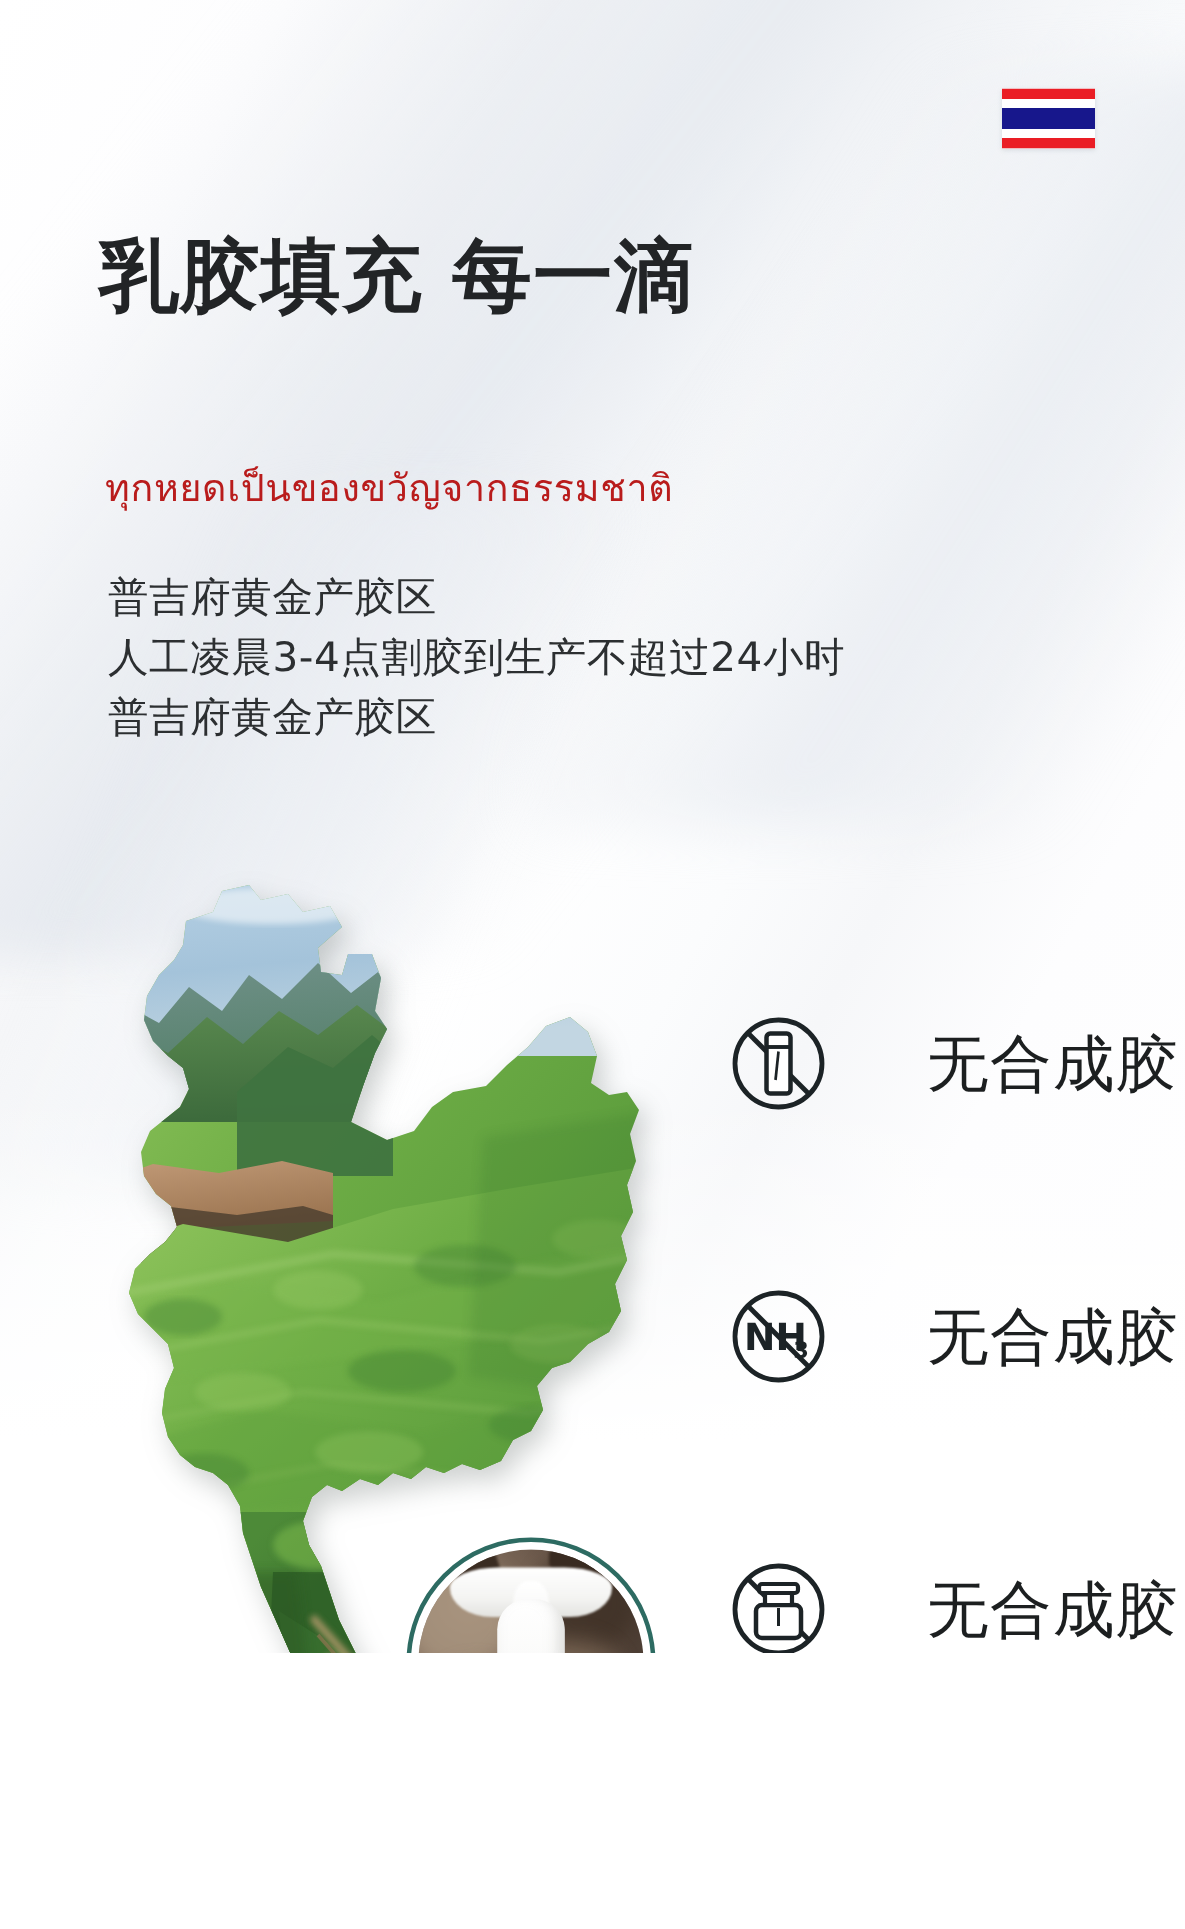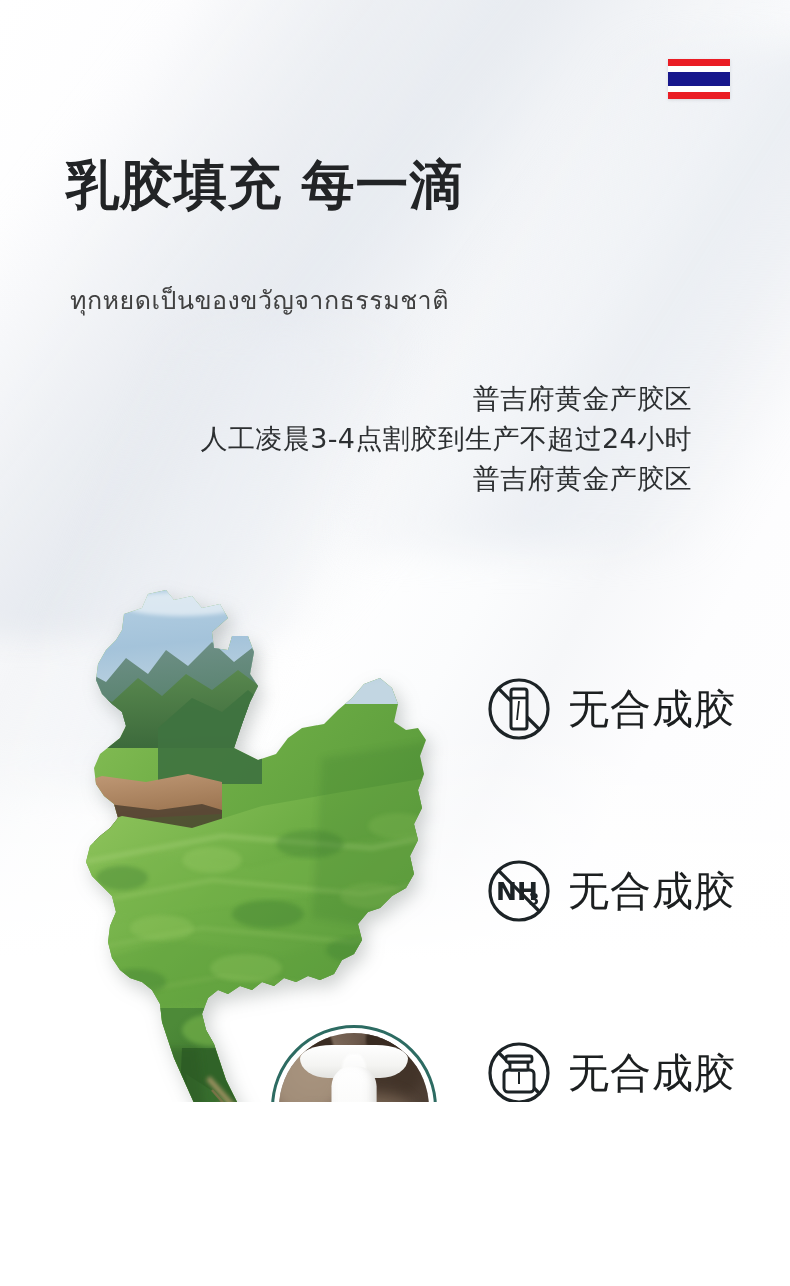--- a/index.html
+++ b/index.html
@@ -99,36 +99,35 @@
     font-size: 53px;
     line-height: 66px;
     font-weight: bold;
     color: #222426;
     letter-spacing: 1px;
     white-space: nowrap;
   }
   .subtitle-thai {
     position: absolute;
     left: 70px;
-    top: 284px;
+    top: 309px;
     font-size: 25px;
     line-height: 34px;
-    color: #404040;
+    color: #b91c1c;
     letter-spacing: 0.5px;
     font-weight: normal;
     white-space: nowrap;
   }
 
   
   .body-copy {
     position: absolute;
     left: 72px;
     top: 379px;
     width: 620px;
-    text-align: right;
   }
   .body-line {
     font-size: 27px;
     line-height: 40px;
     color: #2c2f31;
     letter-spacing: 0.4px;
     white-space: nowrap;
     font-weight: normal;
   }
 
@@ -240,20 +239,21 @@
     left: 486px;
     top: 666px;
     width: 300px;
   }
   .feature-row {
     position: relative;
     display: flex;
     align-items: center;
     height: 86px;
     margin-bottom: 96px;
+    justify-content: space-between;
   }
   .feature-icon {
     width: 66px;
     height: 66px;
     flex: 0 0 66px;
   }
   .feature-icon svg { display: block; width: 66px; height: 66px; }
   .feature-label {
     margin-left: 16px;
     font-size: 41px;

